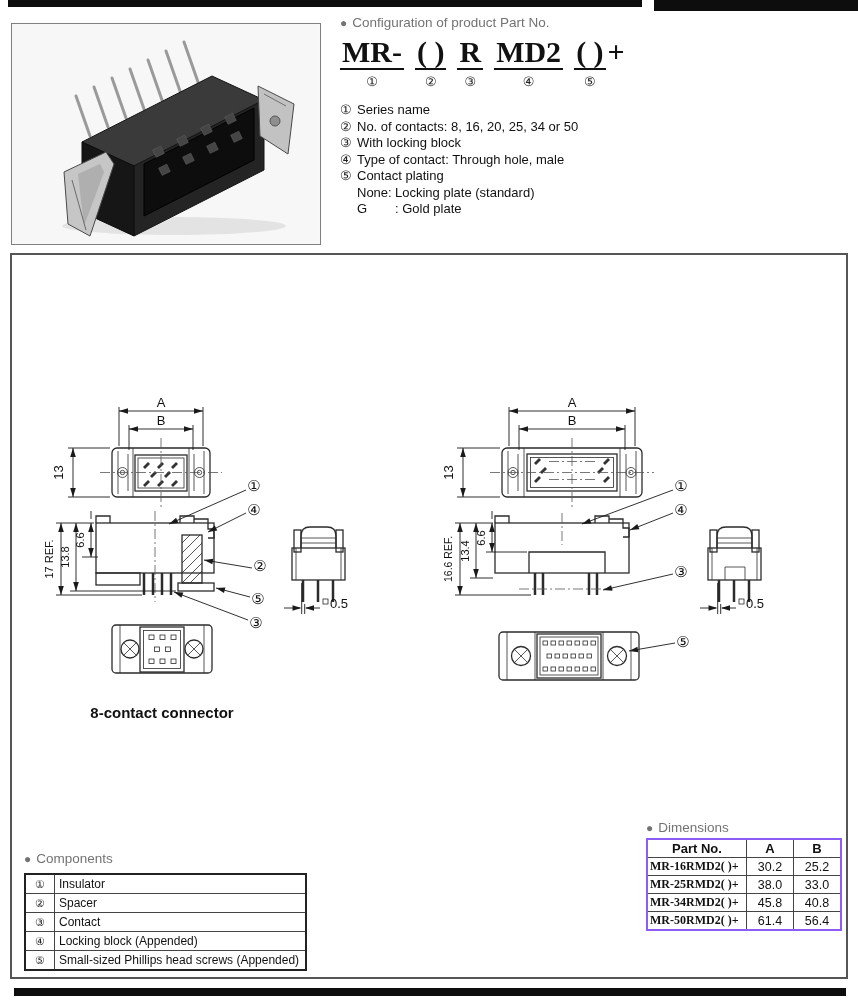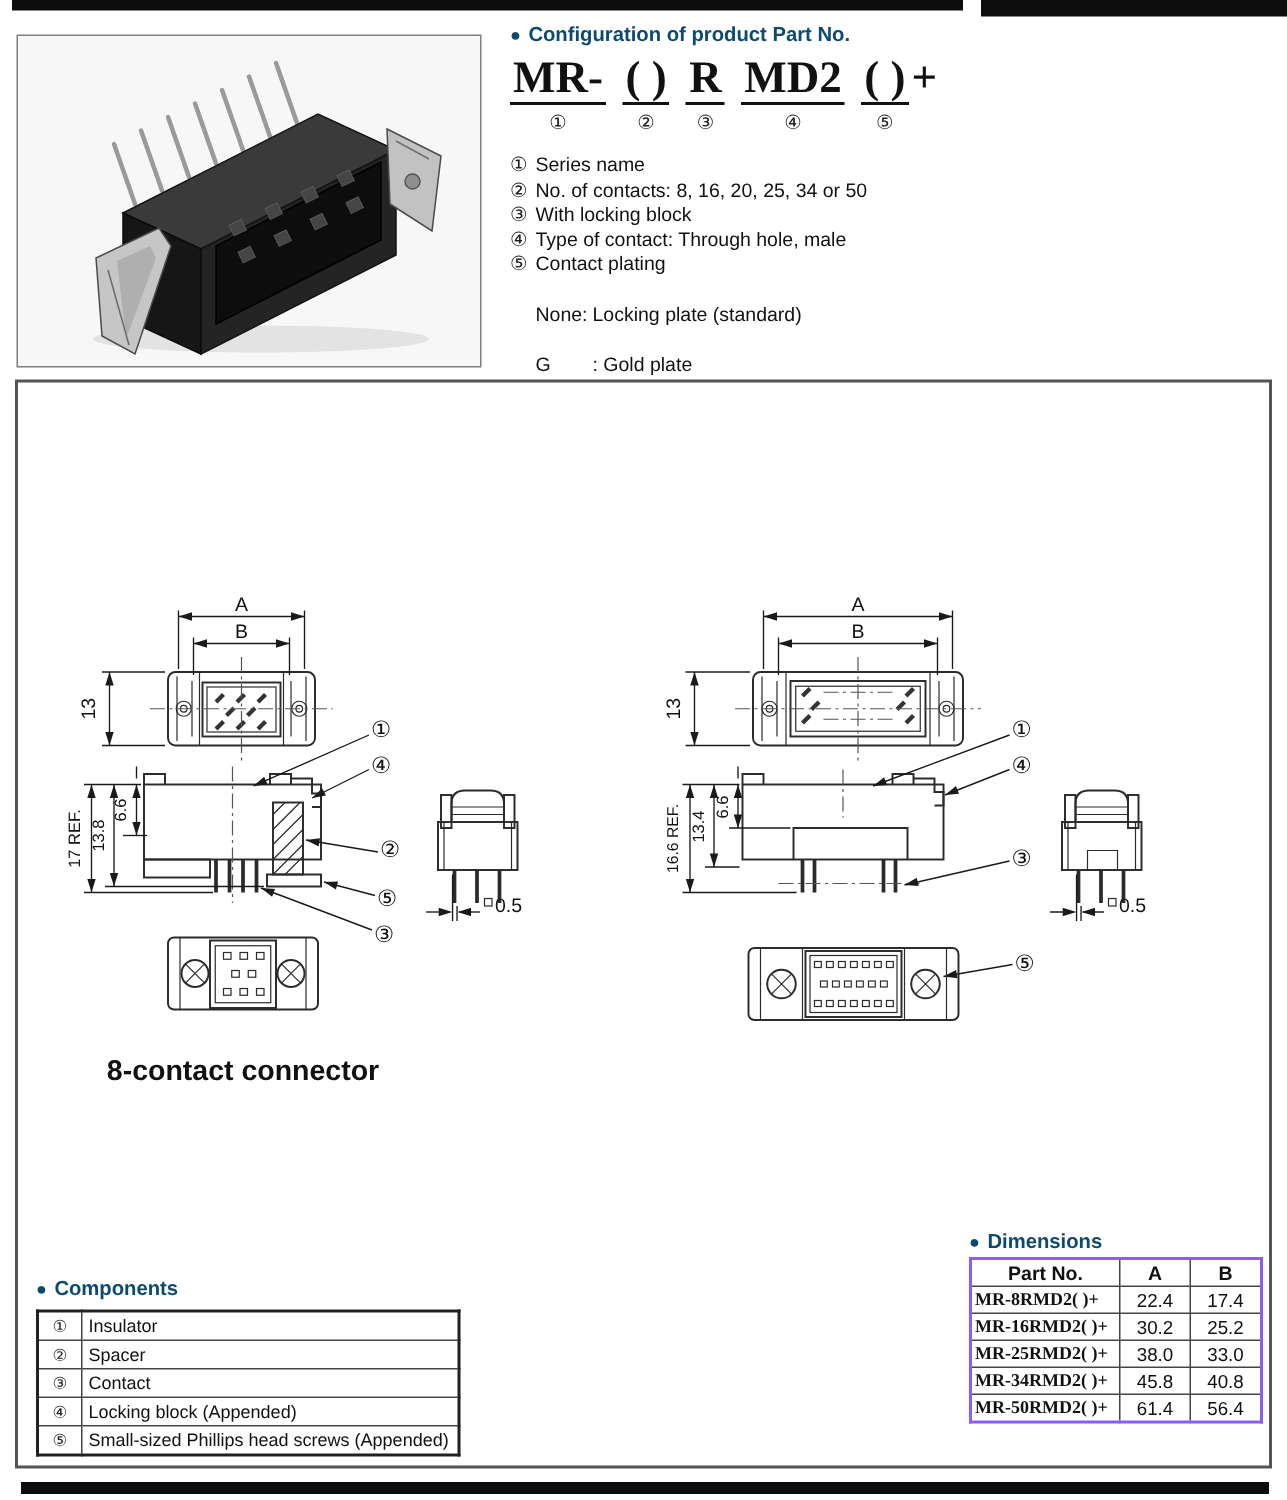--- a/index.html
+++ b/index.html
@@ -7,40 +7,40 @@
         font-family:"Liberation Sans",sans-serif;color:#111;}
   .bar{position:absolute;background:#0d0d0d;}
   .bar-left{left:8px;top:0;width:634px;height:7px;}
   .bar-right{left:654px;top:0;width:204px;height:11px;}
   .bar-bottom{left:14px;top:988px;width:832px;height:8px;}
 
   .photo-panel{position:absolute;left:11px;top:23px;width:308px;height:220px;
                border:1px solid #808080;background:#f8f8f8;}
 
   .config{position:absolute;left:340px;top:15px;width:460px;}
-  .sec-heading{font-size:13.5px;font-weight:bold;color:#0c4a6e;}
+  .sec-heading{font-size:13.5px;font-weight:normal;color:#737373;}
   .sec-heading .bullet{margin-right:5px;font-size:12px;}
   .partline{display:flex;align-items:flex-start;margin-top:7px;
             font-family:"Liberation Serif",serif;font-weight:bold;font-size:30px;}
   .seg{display:flex;align-items:flex-start;margin-right:11px;justify-content:center;}
   .seg-col{display:flex;flex-direction:column;align-items:center;}
   .seg-t{border-bottom:2.5px solid #111;padding:0 2px 1px 2px;line-height:1.0;}
   .seg-n{font-family:"Liberation Sans",sans-serif;font-weight:normal;
          font-size:13px;margin-top:4px;color:#222;}
   .seg-plus{line-height:1.0;margin-left:2px;}
   .notes{margin-top:13px;font-size:13px;line-height:16.5px;}
   .note-row{display:flex;}
   .note-num{width:17px;flex:0 0 17px;color:#222;}
-  .plating-row{display:flex;padding-left:17px;margin-top:17px;}
+  .plating-row{display:flex;padding-left:17px;}
   .pk{min-width:38px;}
 
   .big-box{position:absolute;left:10px;top:253px;width:834px;height:722px;
            border:2px solid #555;background:#fff;}
   .draw{position:absolute;}
-  .caption{position:absolute;font-size:19px;font-weight:bold;text-align:center;}
+  .caption{position:absolute;font-size:15px;font-weight:bold;text-align:center;}
 
   
   .ol{fill:none;stroke:#2b2b2b;stroke-width:1.3px;}
   .thin{fill:none;stroke:#2b2b2b;stroke-width:0.8px;}
   .cl{fill:none;stroke:#555;stroke-width:0.8px;stroke-dasharray:10 3 2 3;}
   .dim{stroke:#1a1a1a;stroke-width:0.9px;fill:none;}
   .ah{fill:#1a1a1a;stroke:none;}
   .pin{stroke:#2b2b2b;stroke-width:2.5px;}
   .hb{stroke:#333;stroke-width:2.8px;}
   .dtb{font:13px "Liberation Sans",sans-serif;fill:#111;text-anchor:middle;}
@@ -534,25 +534,20 @@
 
     <div class="sec-heading dim-head"><span class="bullet">●</span><span>Dimensions</span></div>
     <table class="dim-table">
       <tbody>
           <tr>
             <th>Part No.</th>
             <th>A</th>
             <th>B</th>
           </tr>
       <tr>
-            <td class="d-part">MR-8RMD2( )+</td>
-            <td class="d-val">22.4</td>
-            <td class="d-val">17.4</td>
-          </tr>
-      <tr>
             <td class="d-part">MR-16RMD2( )+</td>
             <td class="d-val">30.2</td>
             <td class="d-val">25.2</td>
           </tr>
       <tr>
             <td class="d-part">MR-25RMD2( )+</td>
             <td class="d-val">38.0</td>
             <td class="d-val">33.0</td>
           </tr>
       <tr>

